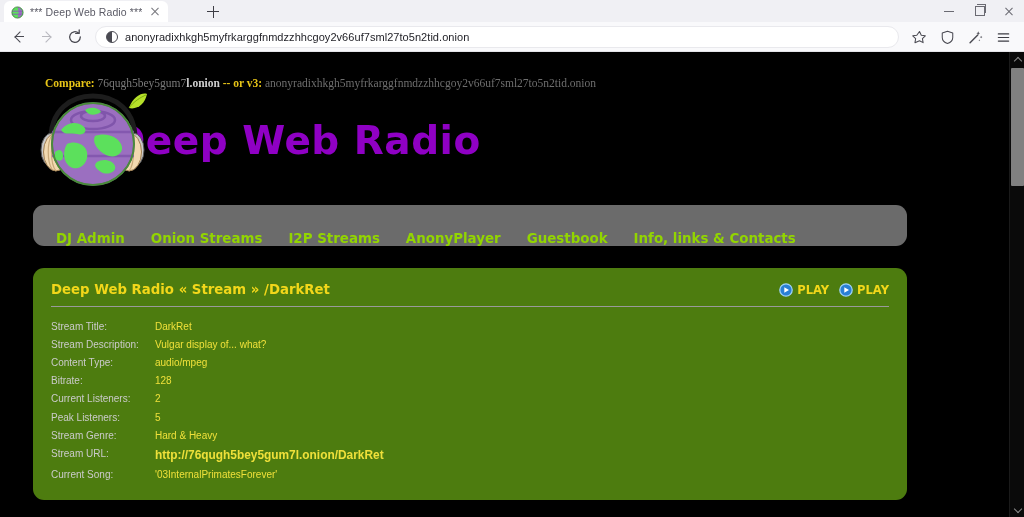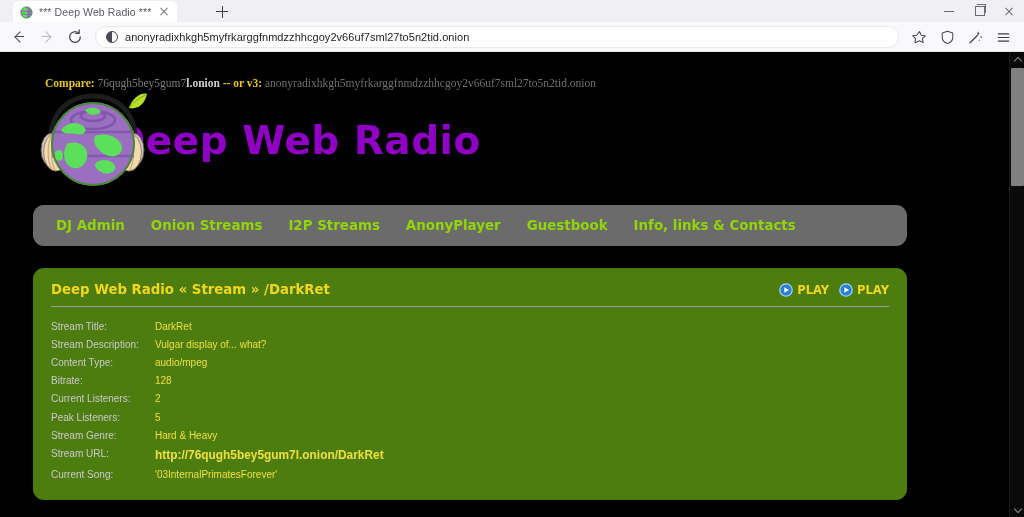--- a/index.html
+++ b/index.html
@@ -11,21 +11,21 @@
   }
 
   
   .browser { width: 1024px; height: 517px; display: flex; flex-direction: column; background:#f0f0f4; }
 
   .titlebar {
     height: 22px; background: #f0f0f4;
     display: flex; align-items: flex-end; position: relative;
     flex: 0 0 22px;
   }
-  .tabstrip { display: flex; align-items: flex-end; height: 22px; padding-left: 13px; gap: 29px; }
+  .tabstrip { display: flex; align-items: flex-end; height: 22px; padding-left: 4px; gap: 29px; }
   .tab {
     display: flex; align-items: center; gap: 6px;
     height: 21px; padding: 0 6px 0 7px;
     background: #ffffff;
     border-radius: 6px 6px 0 0;
     min-width: 146px;
     position: relative;
   }
   .tab-favicon { width: 13px; height: 13px; flex: 0 0 13px; position: relative; }
   .tab-title {
@@ -126,21 +126,21 @@
   .logo { width: 118px; height: 96px; position: relative; flex: 0 0 118px; }
   .brand-title {
     font-size: 39px; font-weight: bold; color: #8f00c4;
     margin-left: -38px; letter-spacing: .5px;
     font-family: "DejaVu Sans", sans-serif;
   }
 
   .navpanel {
     margin: 16px 0 0 28px; width: 874px; height: 41px;
     background: #6b6b6b; border-radius: 11px;
-    display: flex; align-items: center; padding-left: 10px; gap: 0;
+    display: flex; align-items: flex-end; padding-left: 10px; gap: 0;
   }
   .navlink {
     color: #92d500; font-weight: bold; font-size: 13.4px;
     padding: 0 13px; white-space: nowrap; text-decoration: none;
     font-family: "DejaVu Sans", sans-serif;
   }
 
   .panel {
     margin: 22px 0 0 28px; width: 874px;
     background: #4d7c0f; border-radius: 11px;

